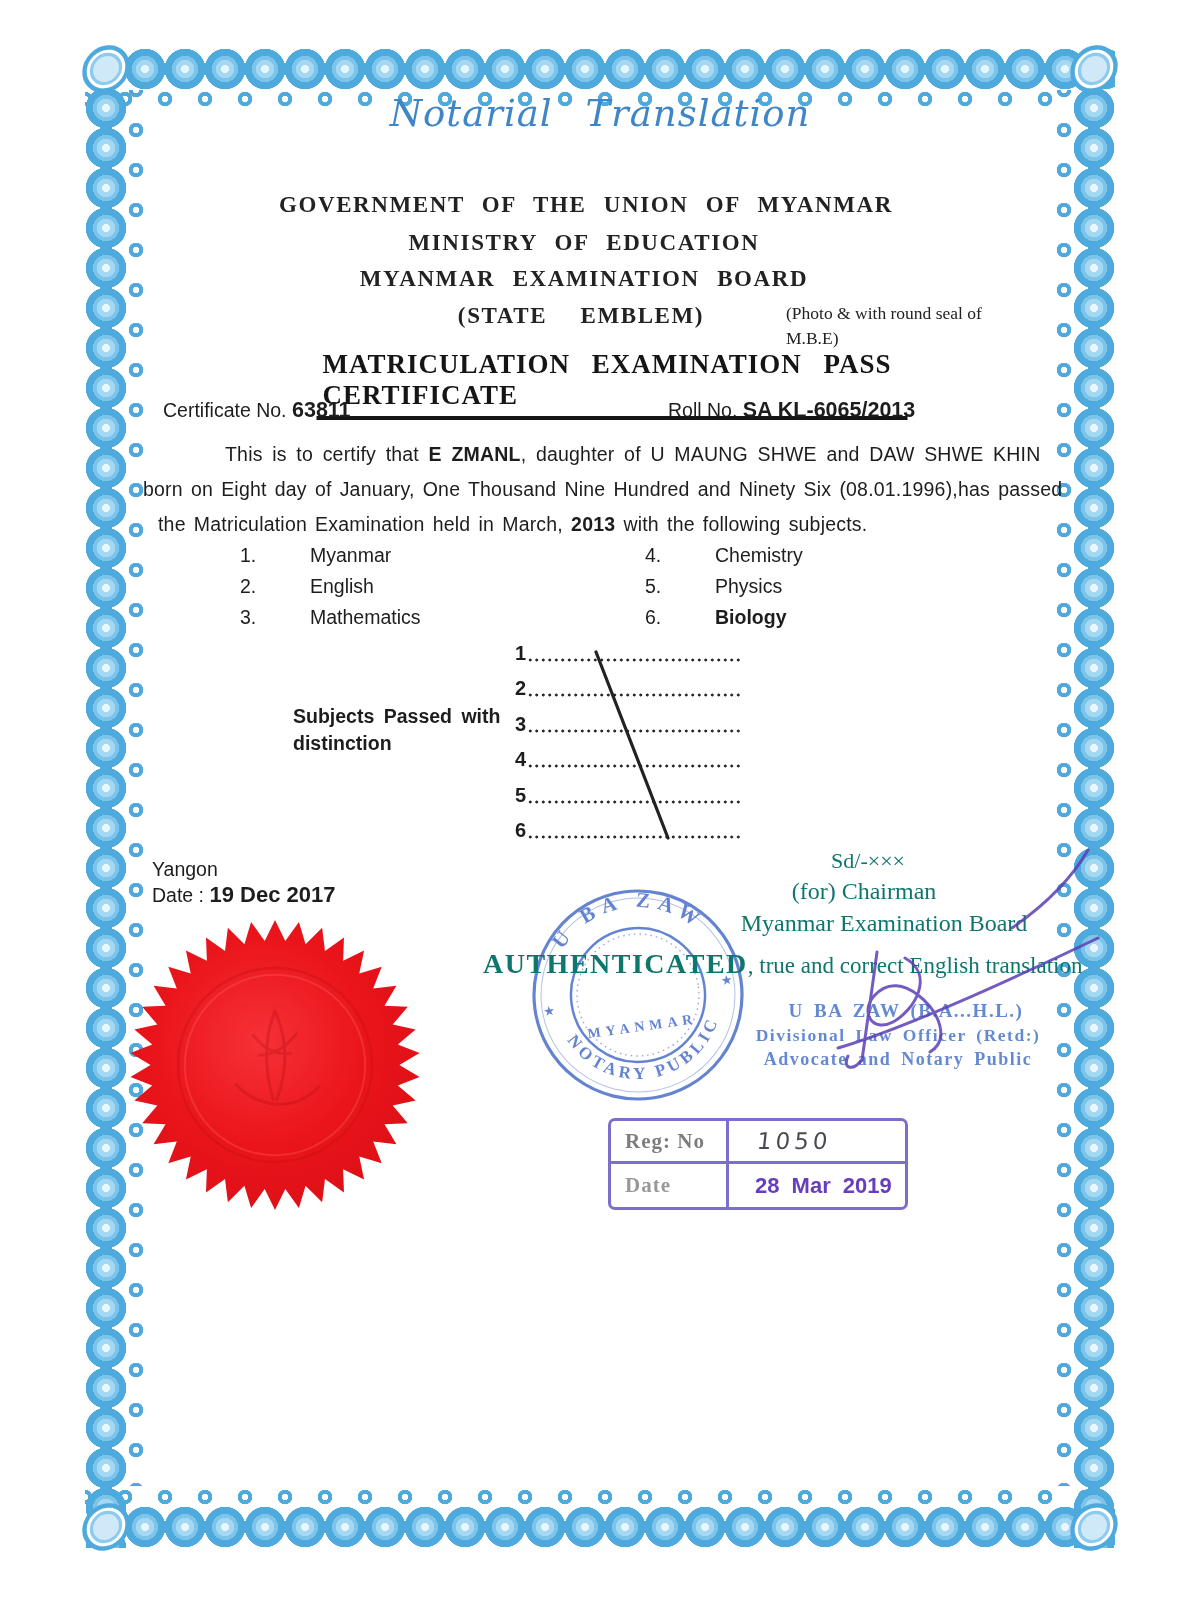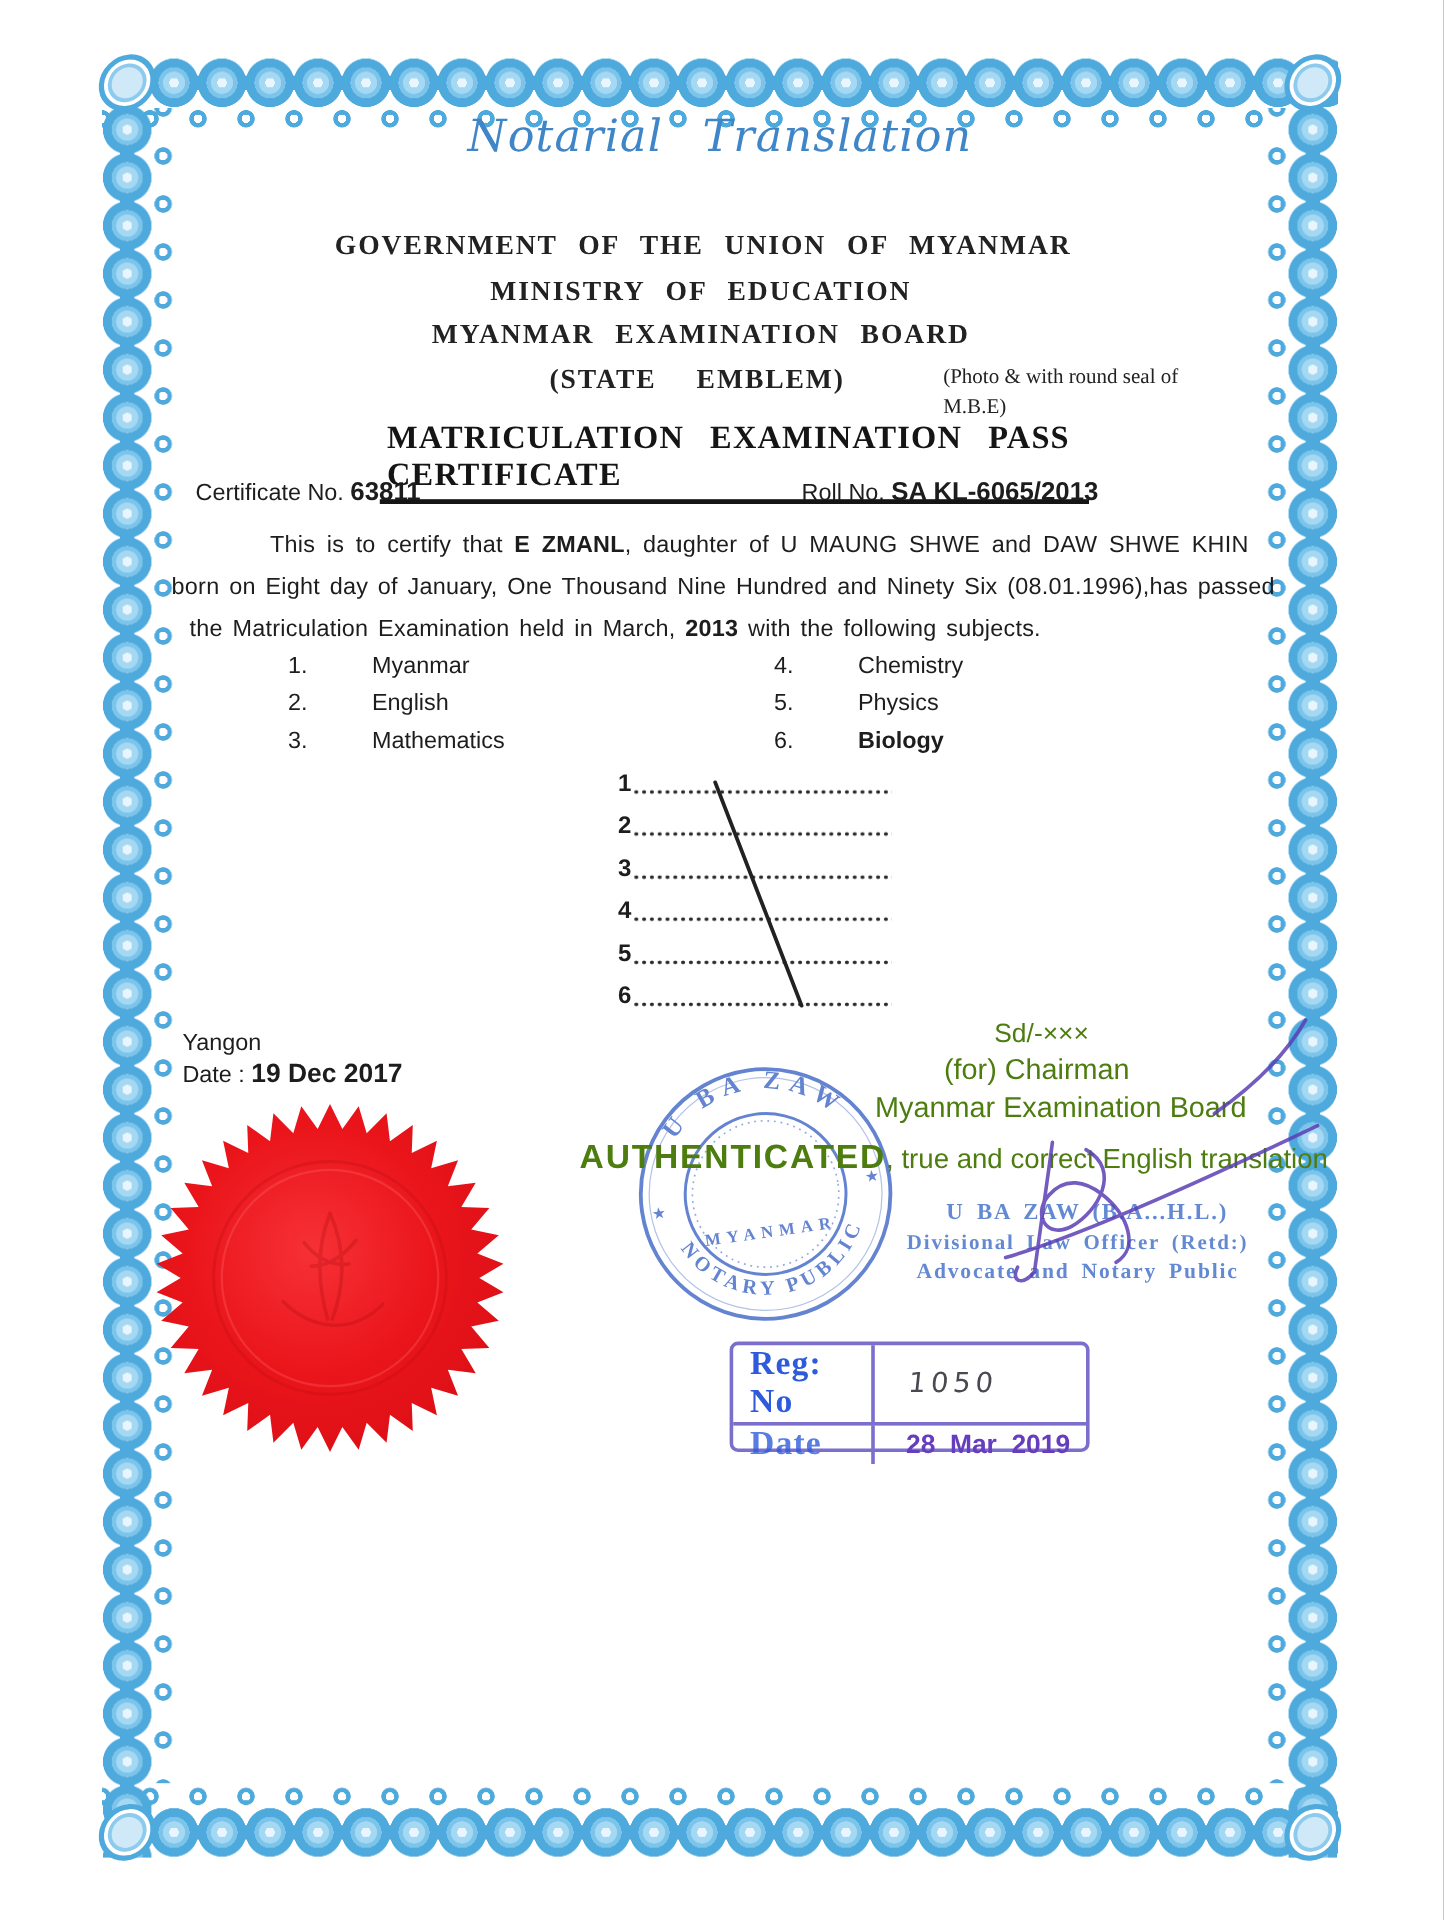--- a/index.html
+++ b/index.html
@@ -47,27 +47,27 @@
   .plain{font-size:19.5px;}
   .bold{font-weight:bold;}
   .body-line{font-size:19.5px;letter-spacing:.2px;word-spacing:2.5px;white-space:nowrap;}
   .subj-row{font-size:19.5px;line-height:31px;display:flex;}
   .subj-num{display:inline-block;width:70px;}
   .dot-row{display:flex;align-items:flex-end;height:23px;margin-bottom:12.4px;}
   .dot-num{font-size:20px;font-weight:bold;line-height:23px;}
   .dots{width:216px;height:4px;margin:0 0 3px 1px;
     background-image:radial-gradient(circle 1.7px, #2b2b2b 1.35px, rgba(0,0,0,0) 1.75px);
     background-size:6.5px 4px;background-position:0 50%;}
-  .serif-line{font-family:Liberation Sans, sans-serif;color:#4d7c0f;}
+  .serif-line{font-family:Liberation Serif, serif;color:#0f766e;}
   .stamp-text{font-family:"Liberation Serif",serif;font-weight:bold;color:#4a75cc;opacity:.85;
     letter-spacing:1.5px;word-spacing:4px;white-space:nowrap;}
   .reg-box{width:300px;height:92px;border:3px solid #6f63c9;border-radius:7px;opacity:.92;
     display:grid;grid-template-columns:118px 1fr;grid-template-rows:1fr 1fr;box-sizing:border-box;}
   .reg-cell{display:flex;align-items:center;padding-left:14px;box-sizing:border-box;}
-  .reg-label{font-family:"Liberation Serif",serif;font-weight:bold;font-size:28px;color:#1d4ed8;letter-spacing:1px;}
+  .reg-label{font-family:"Liberation Serif",serif;font-weight:bold;font-size:21px;color:#737373;letter-spacing:1px;}
   .reg-divider-r{border-right:3px solid #6f63c9;}
   .reg-divider-b{border-bottom:3px solid #6f63c9;}
   .handwrit{font-family:"DejaVu Sans",sans-serif;font-size:23px;color:#3a3a44;letter-spacing:4px;
     transform:skewX(-6deg);}
   .reg-date{font-size:22px;font-weight:bold;color:#5a2db8;word-spacing:6px;}
 
   svg text{font-family:"Liberation Serif",serif;}
   .st-arc{font-size:21px;font-weight:bold;letter-spacing:7px;fill:#4a6fc9;}
   .st-arc2{font-size:17px;font-weight:bold;letter-spacing:4px;fill:#4a6fc9;}
   .st-mid{font-size:14px;font-weight:bold;letter-spacing:5px;fill:#4a6fc9;}
@@ -145,20 +145,24 @@
     <div class="subj-row">
       <span class="subj-num">5.</span>
       <span>Physics</span>
     </div>
     <div class="subj-row">
       <span class="subj-num">6.</span>
       <span class="bold" style="font-weight:600;">Biology</span>
     </div>
   </div>
 
+  <div class="abs bold" style="left:293px;top:703px;font-size:19.5px;line-height:1.4;word-spacing:4px;">
+    <div>Subjects Passed with</div>
+    <div>distinction</div>
+  </div>
 
   <div class="abs" style="left:515px;top:642px;">
     <div class="dot-row">
         <span class="dot-num">1</span>
         <span class="dots"></span>
       </div>
     <div class="dot-row">
         <span class="dot-num">2</span>
         <span class="dots"></span>
       </div>

